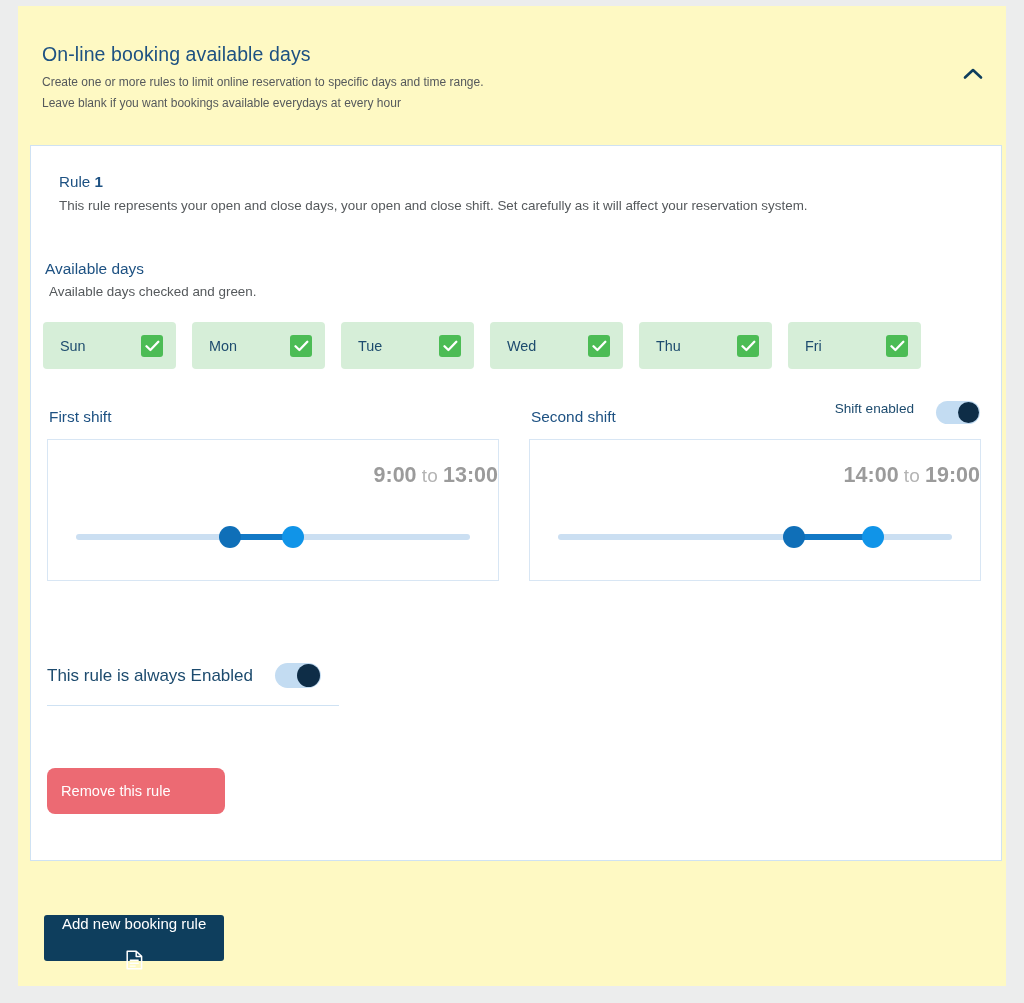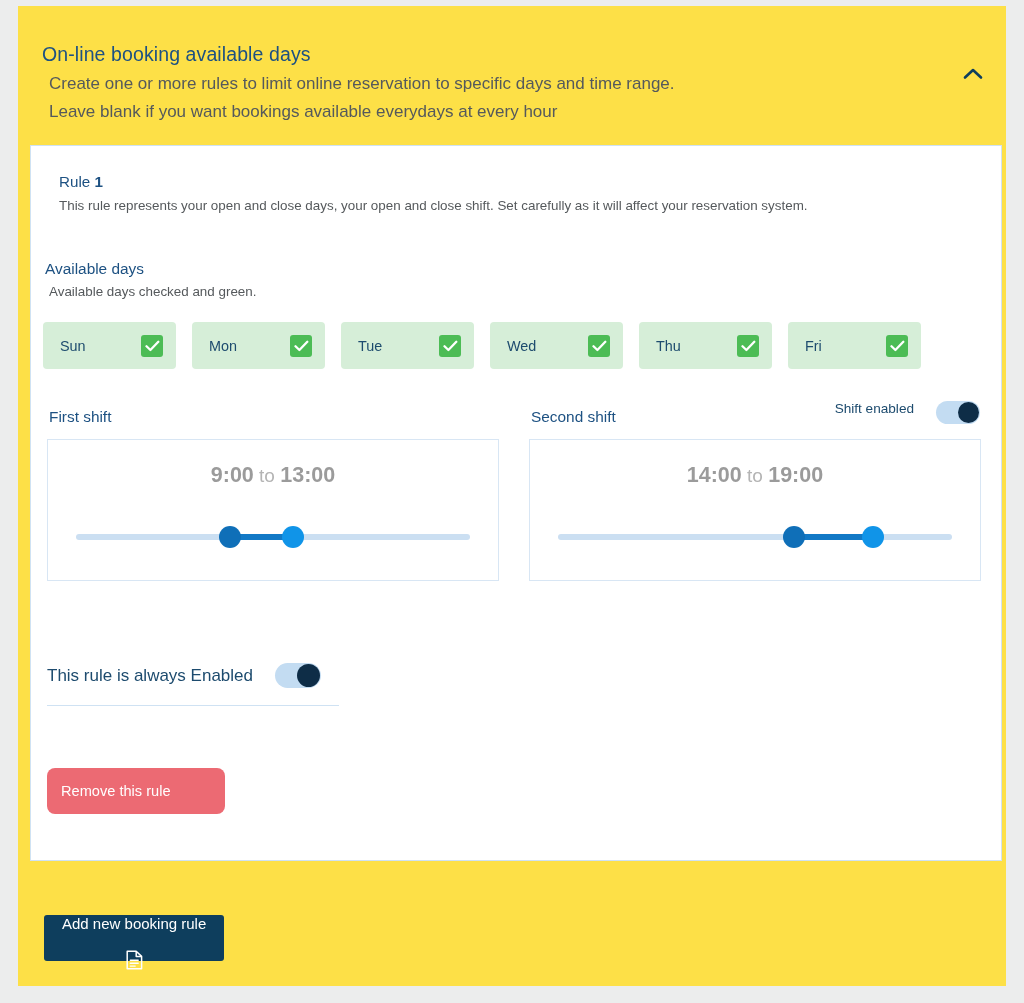--- a/index.html
+++ b/index.html
@@ -12,41 +12,41 @@
     overflow: hidden;
   }
 
   
   .page-card {
     position: absolute;
     left: 18px;
     top: 6px;
     width: 988px;
     height: 980px;
-    background: #fde047;
+    background: #fef9c3;
   }
 
   
   .panel-header {
     position: relative;
     padding: 36px 30px 0 24px;
   }
   .panel-title {
     color: #1d5182;
     font-size: 19.5px;
     font-weight: 400;
     line-height: 24px;
     margin: 0 0 6px 0;
     letter-spacing: .1px;
   }
   .panel-sub {
     color: #55595c;
-    font-size: 17px;
+    font-size: 12px;
     line-height: 21px;
-    margin: 7px;
+    margin: 0;
   }
   .collapse-btn {
     position: absolute;
     right: 16px;
     top: 52px;
     width: 34px;
     height: 30px;
     display: flex;
     align-items: center;
     justify-content: center;
@@ -160,21 +160,21 @@
     height: 142px;
     border: 1px solid #d8e6f4;
     background: #fff;
     position: relative;
   }
   .shift-time {
     position: absolute;
     left: 0;
     right: 0;
     top: 23px;
-    text-align: center;
+    text-align: right;
     font-size: 21.5px;
     color: #a9a9a9;
     font-weight: 400;
   }
   .shift-time b { color: #9b9b9b; font-weight: 700; }
   .shift-time .to { font-size: 19px; color: #b4b4b4; }
 
   
   .slider {
     position: absolute;

